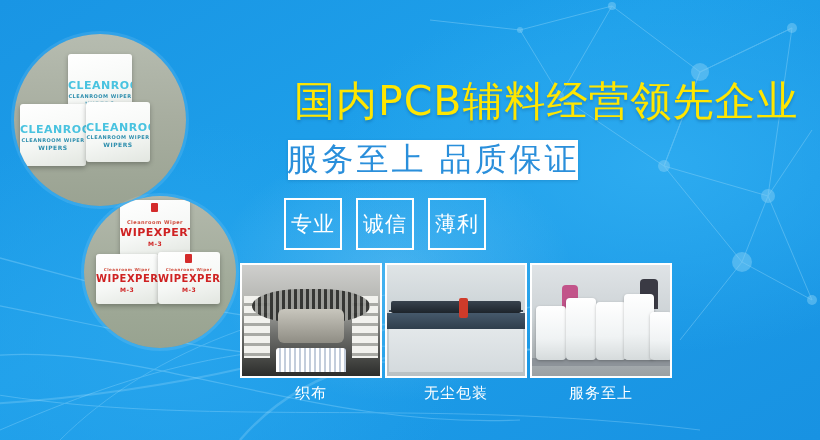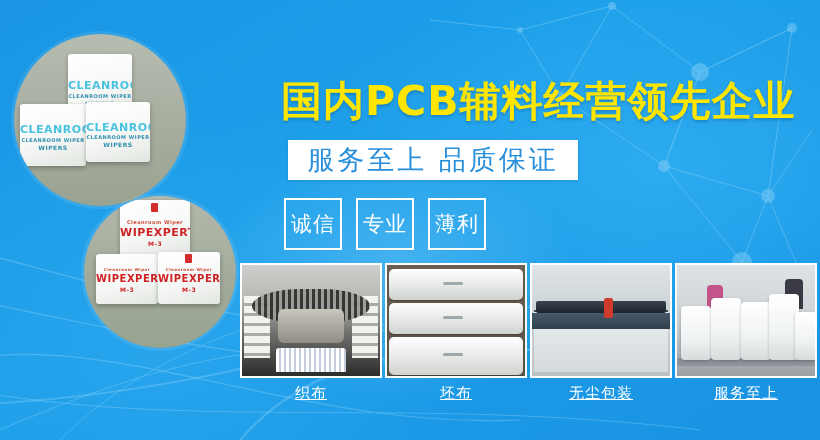--- a/index.html
+++ b/index.html
@@ -72,38 +72,38 @@
   .pack-sub-cr   { color:#2f8fae; }
   .pack-brand-we { color:#cf2222; }
   .pack-sub-we   { color:#d04a3a; }
   .pack-stamp {
     position:absolute; width:7px; height:9px;
     background:#d42c2c; border-radius:1px;
   }
 
   
   .headline {
-    position:absolute; left:281px; top:74px;
-    font-size:41px; font-weight:bold;
+    position:absolute; left:294px; top:74px;
+    font-size:41px; font-weight:normal;
     color:#ffe600;
     letter-spacing:1px;
     white-space:nowrap;
     text-shadow:0 2px 3px rgba(0,60,110,.30);
   }
 
   
   .subbar {
     position:absolute; left:288px; top:140px;
     width:290px; height:40px;
     background:#ffffff;
     display:flex; align-items:center; justify-content:center;
     box-shadow:0 1px 3px rgba(0,50,95,.18);
   }
   .subbar-txt {
-    color:#2a8fdb; font-size:27px; letter-spacing:3px; white-space:nowrap;
+    color:#2a8fdb; font-size:32px; letter-spacing:3px; white-space:nowrap;
   }
 
   
   .tags {
     position:absolute; left:284px; top:198px;
     display:flex; gap:14px;
   }
   .tag {
     width:58px; height:52px;
     border:2px solid #ffffff;
@@ -123,21 +123,20 @@
     border:2px solid #ffffff;
     overflow:hidden;
     position:relative;
     background:#8e9aa4;
   }
   .cell-label {
     height:30px;
     display:flex; align-items:center; justify-content:center;
     color:#ffffff; font-size:15px; letter-spacing:1px;
     white-space:nowrap;
-    text-decoration:underline;
   }
 
   
   .ph-knit { position:absolute; inset:0; background:linear-gradient(180deg,#cfcfcd 0%,#b7b8b4 30%,#6e6f6c 62%,#2c2d2b 100%); }
   .knit-ring {
     position:absolute; left:50%; top:22%;
     width:118px; height:34px; transform:translateX(-50%);
     background:repeating-linear-gradient(90deg,#2b2c2a 0px,#2b2c2a 3px,#9a9b97 3px,#9a9b97 6px);
     border-radius:50%/60%;
     opacity:.92;
@@ -294,24 +293,24 @@
   </div>
 
   <div class="headline">国内PCB辅料经营领先企业</div>
 
   <div class="subbar">
     <span class="subbar-txt">服务至上 品质保证</span>
   </div>
 
   <div class="tags">
     <div class="tag">
+      <span>专业</span>
+    </div>
+    <div class="tag">
       <span>诚信</span>
-    </div>
-    <div class="tag">
-      <span>专业</span>
     </div>
     <div class="tag">
       <span>薄利</span>
     </div>
   </div>
 
   <div class="strip">
 
     <div class="cell">
       <div class="cell-photo">
@@ -319,36 +318,20 @@
           <div class="knit-spools-l"></div>
           <div class="knit-spools-r"></div>
           <div class="knit-ring"></div>
           <div class="knit-hub"></div>
           <div class="knit-fabric"></div>
         </div>
       </div>
       <div class="cell-label">织布</div>
     </div>
 
-    <div class="cell">
-      <div class="cell-photo">
-        <div class="ph-rolls">
-          <div class="roll" style="top:4px;">
-              <div class="roll-mark"></div>
-            </div>
-          <div class="roll" style="top:38px;">
-              <div class="roll-mark"></div>
-            </div>
-          <div class="roll" style="top:72px; height:38px;">
-              <div class="roll-mark"></div>
-            </div>
-        </div>
-      </div>
-      <div class="cell-label">坯布</div>
-    </div>
 
     <div class="cell">
       <div class="cell-photo">
         <div class="ph-laser">
           <div class="laser-bed"></div>
           <div class="laser-body"></div>
           <div class="laser-gantry"></div>
           <div class="laser-head"></div>
         </div>
       </div>

